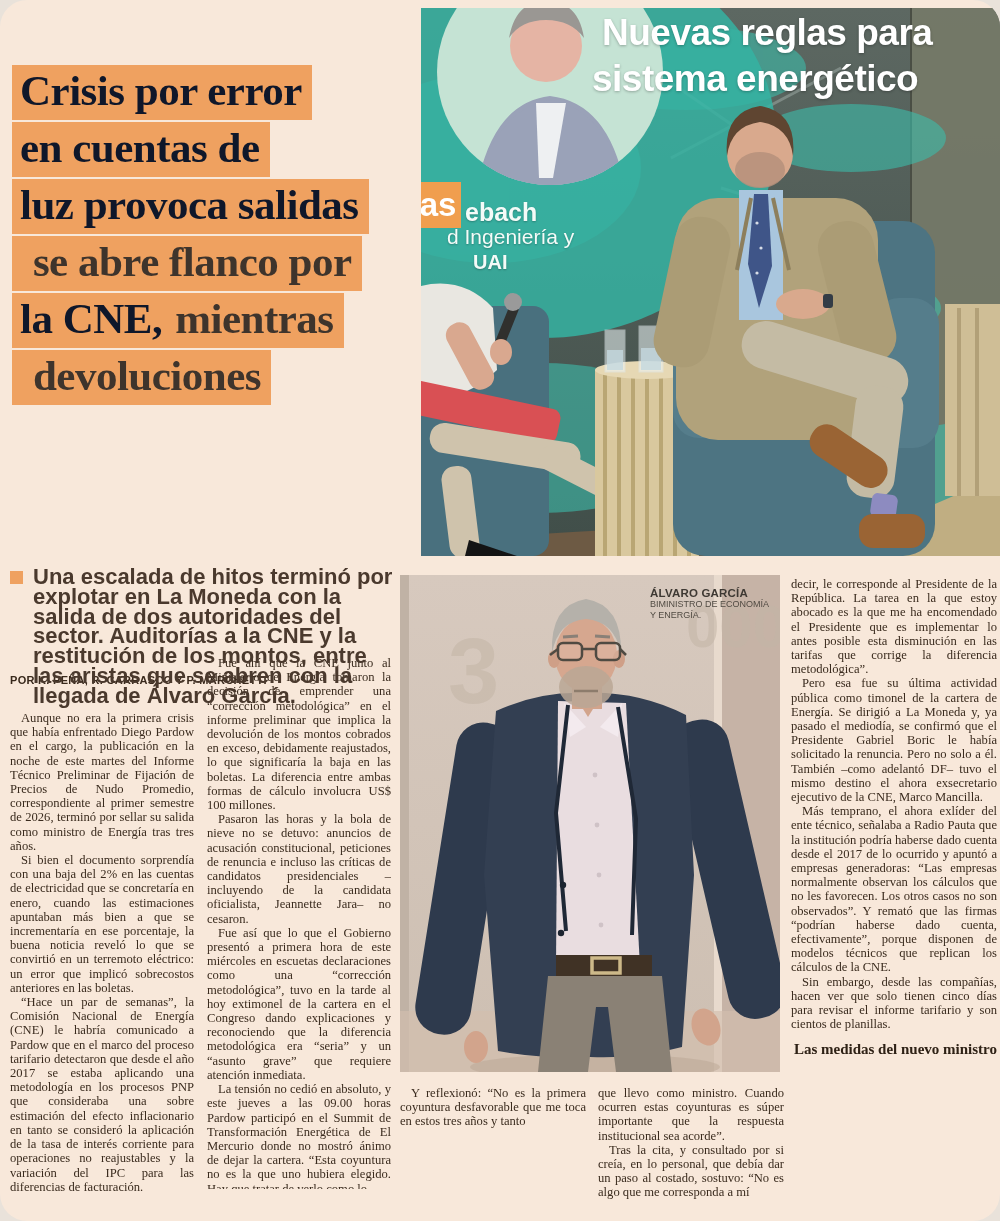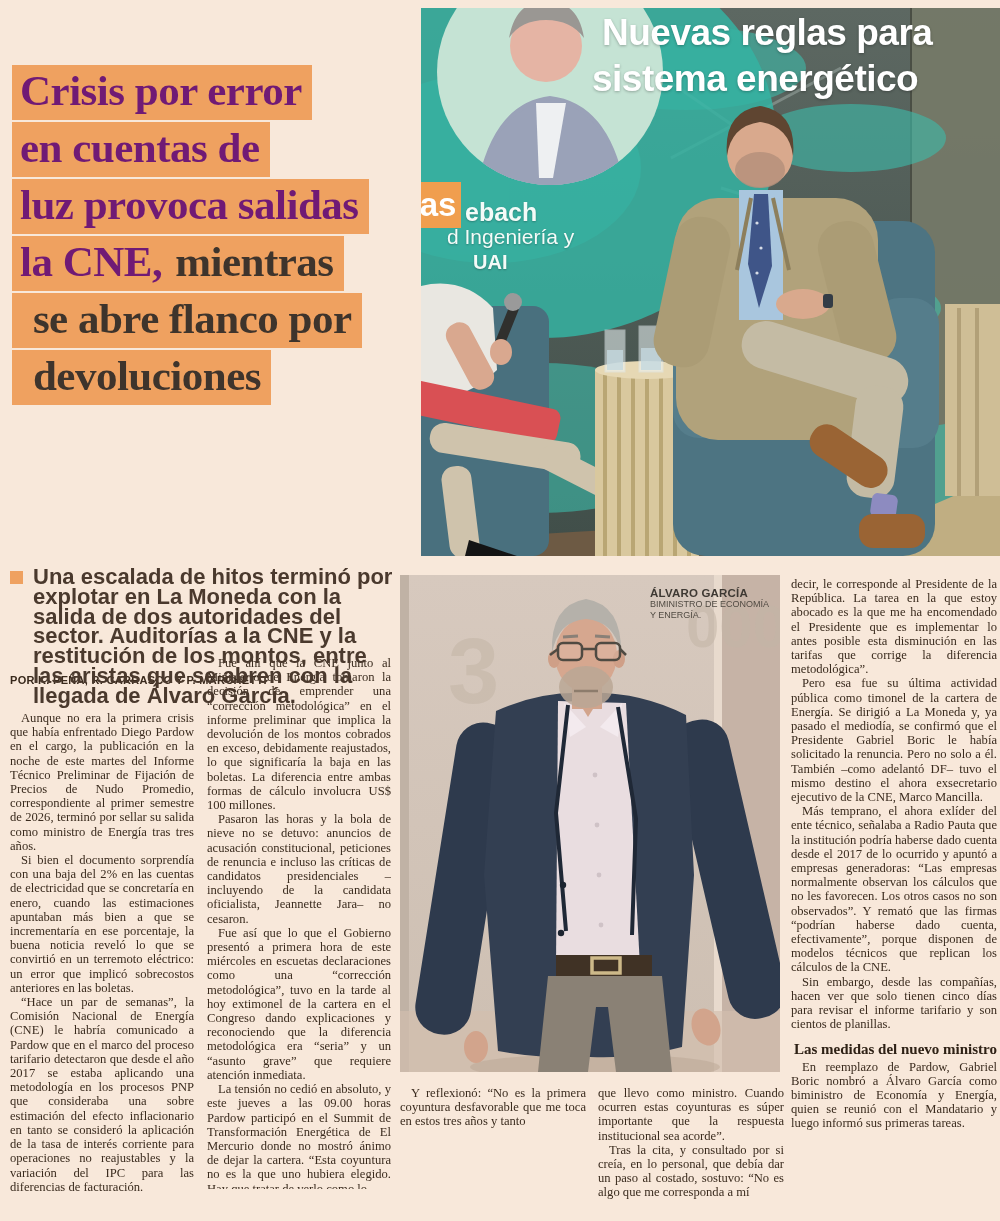--- a/index.html
+++ b/index.html
@@ -4,21 +4,21 @@
 <style>
   :root{
     --bg:#f8e8da;
     --accent:#efa160;
     --ink:#382a1e;
   }
   html,body{margin:0;padding:0;background:#e9e2da;}
   .page{
     position:relative;width:1000px;height:1221px;margin:0 auto;
     background:var(--bg);overflow:hidden;
-    font-family:"Liberation Serif",serif;color:var(--ink);
+    font-family:"Liberation Serif",serif;color:var(--ink);border-radius:27px;
   }
 
   
   .top-photo{position:absolute;left:421px;top:8px;width:579px;height:548px;overflow:hidden;z-index:1;}
   .top-photo svg{position:absolute;left:0;top:0;}
   .tp-title{
     position:absolute;left:171px;top:2px;width:406px;
     font-family:"Liberation Sans",sans-serif;font-weight:bold;
     font-size:37px;line-height:46px;color:#ffffff;
     text-shadow:0 1px 3px rgba(0,0,0,.28);letter-spacing:-.5px;
@@ -37,21 +37,21 @@
 
   
   .headline{position:absolute;left:12px;top:62px;z-index:5;width:470px;}
   .hl-line{height:57px;line-height:57px;white-space:nowrap;}
   .hl-box{
     background:var(--accent);
     padding:2px 10px 6px 8px;
     font-family:"Liberation Serif",serif;font-weight:bold;
     font-size:43px;letter-spacing:-.5px;
   }
-  .hl-light{color:#701a75;}
+  .hl-light{color:#0f172a;}
   .hl-dark{color:#3e342c;}
   .hl-dark:empty,.hl-light:empty{display:none;}
   .hl-dark:not(:empty){padding-left:.30em;}
 
   
   .lede{position:absolute;left:10px;top:567px;width:392px;z-index:2;}
   .lede-bullet{position:absolute;left:0;top:4px;width:13px;height:13px;background:var(--accent);}
   .lede-text{
     margin:0 0 0 23px;
     font-family:"Liberation Sans",sans-serif;font-weight:600;
@@ -213,22 +213,22 @@
     <div class="tp-badge">as</div>
     <div class="tp-brand tp-b1">ebach</div>
     <div class="tp-brand tp-b2">d Ingeniería y</div>
     <div class="tp-brand tp-b3">UAI</div>
   </div>
 
   <h1 class="headline" style="margin:0;font-weight:normal;">
     <div class="hl-line"><span class="hl-box"><span class="hl-light">Crisis por error</span></span></div>
     <div class="hl-line"><span class="hl-box"><span class="hl-light">en cuentas de</span></span></div>
     <div class="hl-line"><span class="hl-box"><span class="hl-light">luz provoca salidas</span></span></div>
+    <div class="hl-line"><span class="hl-box"><span class="hl-dark">se abre flanco por</span></span></div>
     <div class="hl-line"><span class="hl-box"><span class="hl-light">la CNE,</span><span class="hl-dark">mientras</span></span></div>
-    <div class="hl-line"><span class="hl-box"><span class="hl-dark">se abre flanco por</span></span></div>
     <div class="hl-line"><span class="hl-box"><span class="hl-dark">devoluciones</span></span></div>
   </h1>
 
   <div class="lede">
     <span class="lede-bullet"></span>
     <p class="lede-text">Una escalada de hitos terminó por explotar en La Moneda con la salida de dos autoridades del sector. Auditorías a la CNE y la restitución de los montos, entre las aristas que se abren con la llegada de Álvaro García.</p>
   </div>
 
   <div class="byline">POR K. PEÑA, R. CARRASCO Y P. MARCHETTI</div>
 
@@ -249,21 +249,20 @@
   <div class="col col4">
     <p class="cont">que llevo como ministro. Cuando ocurren estas coyunturas es súper importante que la respuesta institucional sea acorde”.</p>
     <p>Tras la cita, y consultado por si creía, en lo personal, que debía dar un paso al costado, sostuvo: “No es algo que me corresponda a mí</p>
   </div>
   <div class="col col5">
     <p class="cont">decir, le corresponde al Presidente de la República. La tarea en la que estoy abocado es la que me ha encomendado el Presidente que es implementar lo antes posible esta disminución en las tarifas que corrige la diferencia metodológica”.</p>
     <p>Pero esa fue su última actividad pública como timonel de la cartera de Energía. Se dirigió a La Moneda y, ya pasado el mediodía, se confirmó que el Presidente Gabriel Boric le había solicitado la renuncia. Pero no solo a él. También –como adelantó DF– tuvo el mismo destino el ahora exsecretario ejecutivo de la CNE, Marco Mancilla.</p>
     <p>Más temprano, el ahora exlíder del ente técnico, señalaba a Radio Pauta que la institución podría haberse dado cuenta desde el 2017 de lo ocurrido y apuntó a empresas generadoras: “Las empresas normalmente observan los cálculos que no les favorecen. Los otros casos no son observados”. Y remató que las firmas “podrían haberse dado cuenta, efectivamente”, porque disponen de modelos técnicos que replican los cálculos de la CNE.</p>
     <p>Sin embargo, desde las compañías, hacen ver que solo tienen cinco días para revisar el informe tarifario y son cientos de planillas.</p>
     <h3>Las medidas del nuevo ministro</h3>
-    <p>En reemplazo de Pardow, Gabriel Boric nombró a Álvaro García como biministro de Economía y Energía, quien se reunió con el Mandatario y luego informó sus primeras tareas.</p>
   </div>
 
   <div class="mid-photo">
     <svg width="380" height="497" viewBox="0 0 380 497">
       <defs>
         <linearGradient id="wallG2" x1="0" y1="0" x2="0" y2="1">
           <stop offset="0" stop-color="#d7c9be"></stop>
             <stop offset="1" stop-color="#cdbfb2"></stop>
         </linearGradient>
       </defs>

